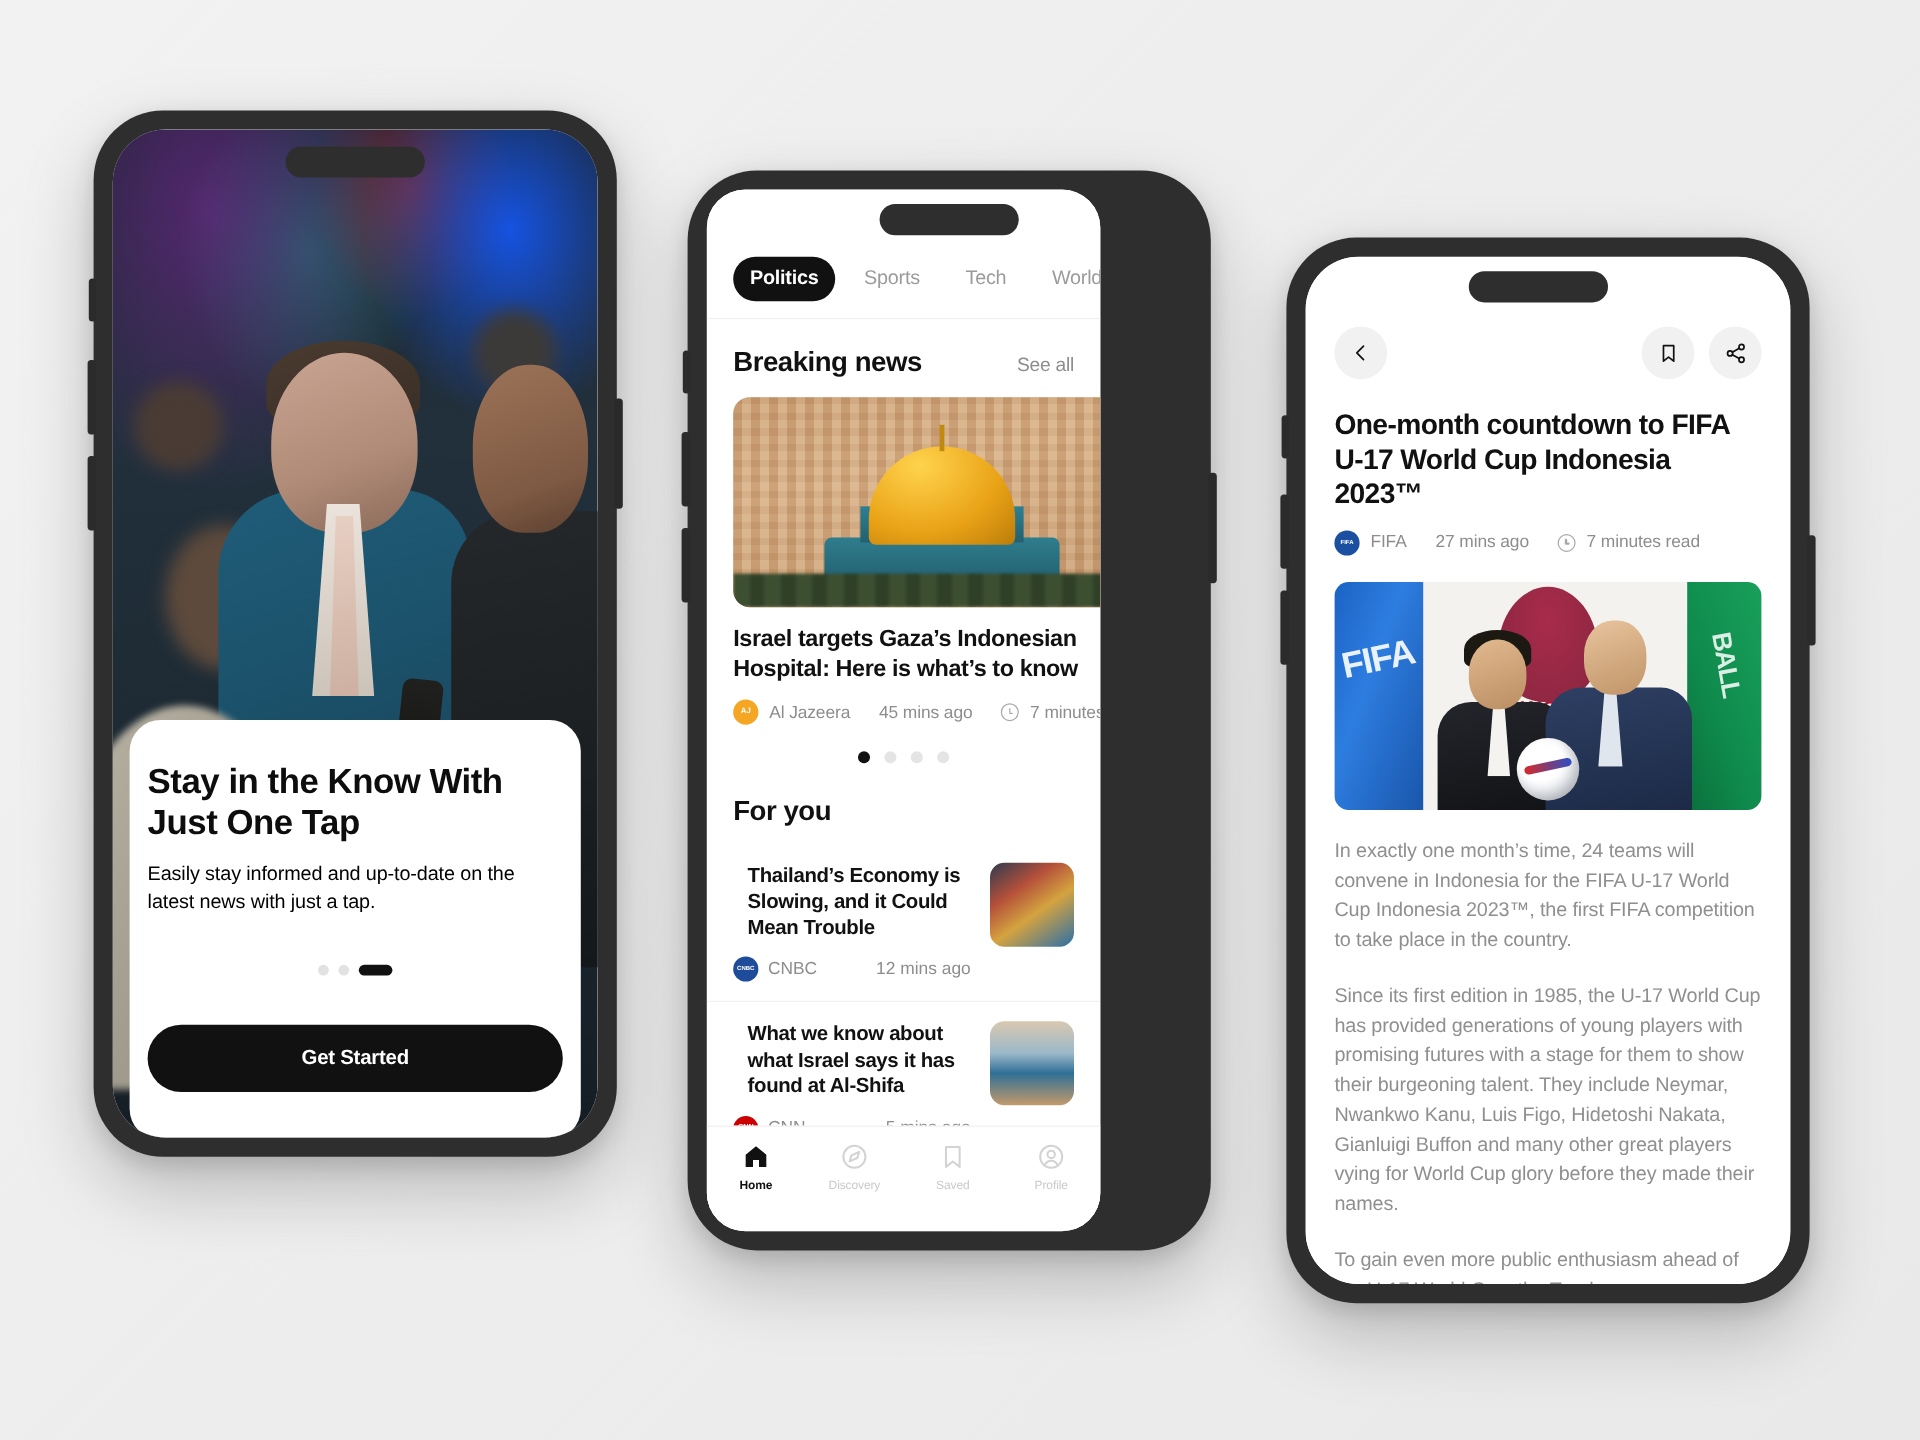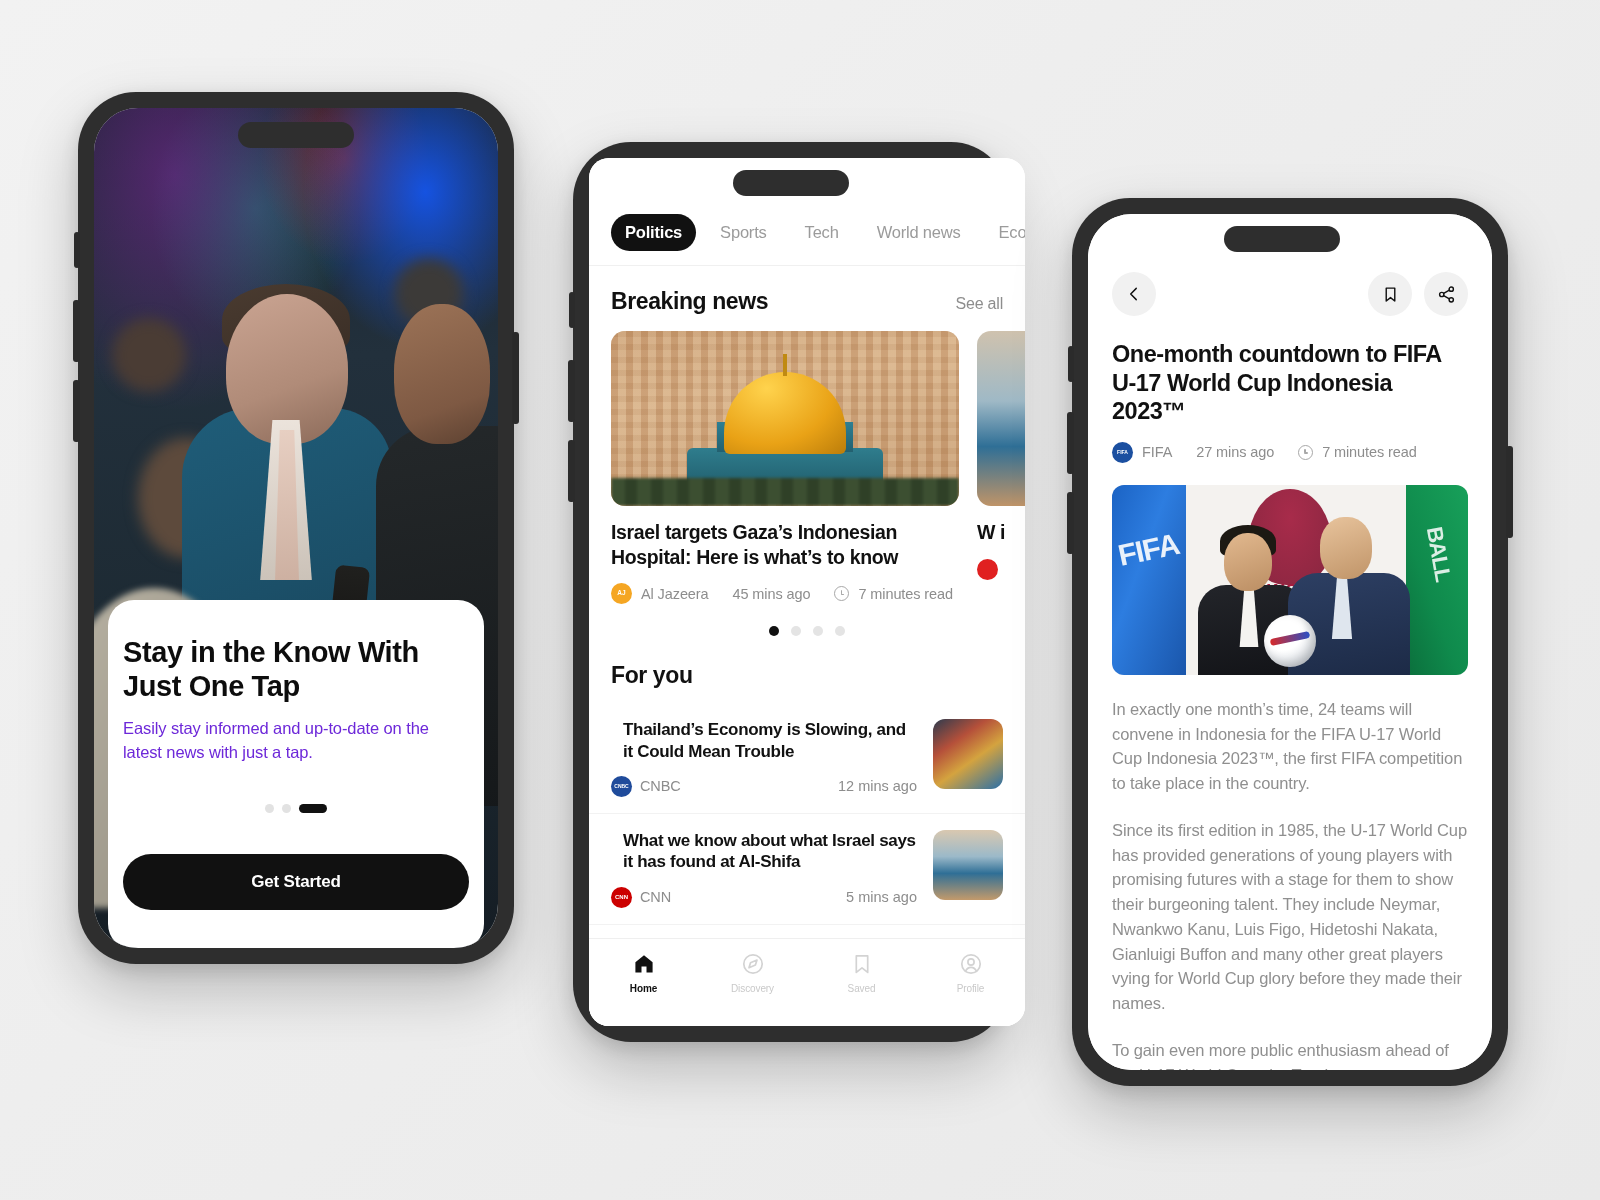--- a/index.html
+++ b/index.html
@@ -38,21 +38,21 @@
     border-radius: 3px;
   }
 
   
   #phone1 { left: 78px; top: 92px; width: 436px; height: 872px; border-radius: 58px; }
   #phone1 .screen { left: 16px; top: 16px; width: 404px; height: 840px; border-radius: 44px; }
   #phone1 .notch { left: 160px; top: 30px; width: 116px; height: 26px; }
 
   
   #phone2 { left: 573px; top: 142px; width: 436px; height: 900px; border-radius: 58px; }
-  #phone2 .screen { left: 16px; top: 16px; width: 436px; height: 868px; border-radius: 20px; }
+  #phone2 .screen { left: 16px; top: 16px; width: 328px; height: 868px; border-radius: 32px; }
   #phone2 .notch { left: 160px; top: 28px; width: 116px; height: 26px; }
 
   
   #phone3 { left: 1072px; top: 198px; width: 436px; height: 888px; border-radius: 58px; }
   #phone3 .screen { left: 16px; top: 16px; width: 404px; height: 856px; border-radius: 44px; }
   #phone3 .notch { left: 152px; top: 28px; width: 116px; height: 26px; }
 
   
   .hero-photo {
     position: absolute; inset: 0;
@@ -128,21 +128,21 @@
     position: absolute; left: 14px; right: 14px; bottom: -2px;
     background: #fff; border-radius: 26px;
     padding: 36px 15px 40px;
   }
   .onboard-title {
     font-size: 29px; font-weight: 700; line-height: 1.16;
     color: #0d0d0d; letter-spacing: -0.4px;
   }
   .onboard-sub {
     margin-top: 14px; font-size: 16.5px; line-height: 1.42;
-    color: #6d28d9; letter-spacing: -0.1px;
+    color: #000000; letter-spacing: -0.1px;
   }
   .dots { display: flex; align-items: center; justify-content: center; gap: 8px; margin-top: 40px; }
   .dot { width: 9px; height: 9px; border-radius: 999px; background: #e2e2e2; }
   .dot.active { width: 28px; background: #111; }
   .cta {
     margin-top: 41px; width: 100%; height: 56px;
     background: #111; color: #fff; border: none; border-radius: 999px;
     font-family: inherit; font-size: 17px; font-weight: 700; cursor: pointer;
     letter-spacing: -0.2px;
   }

